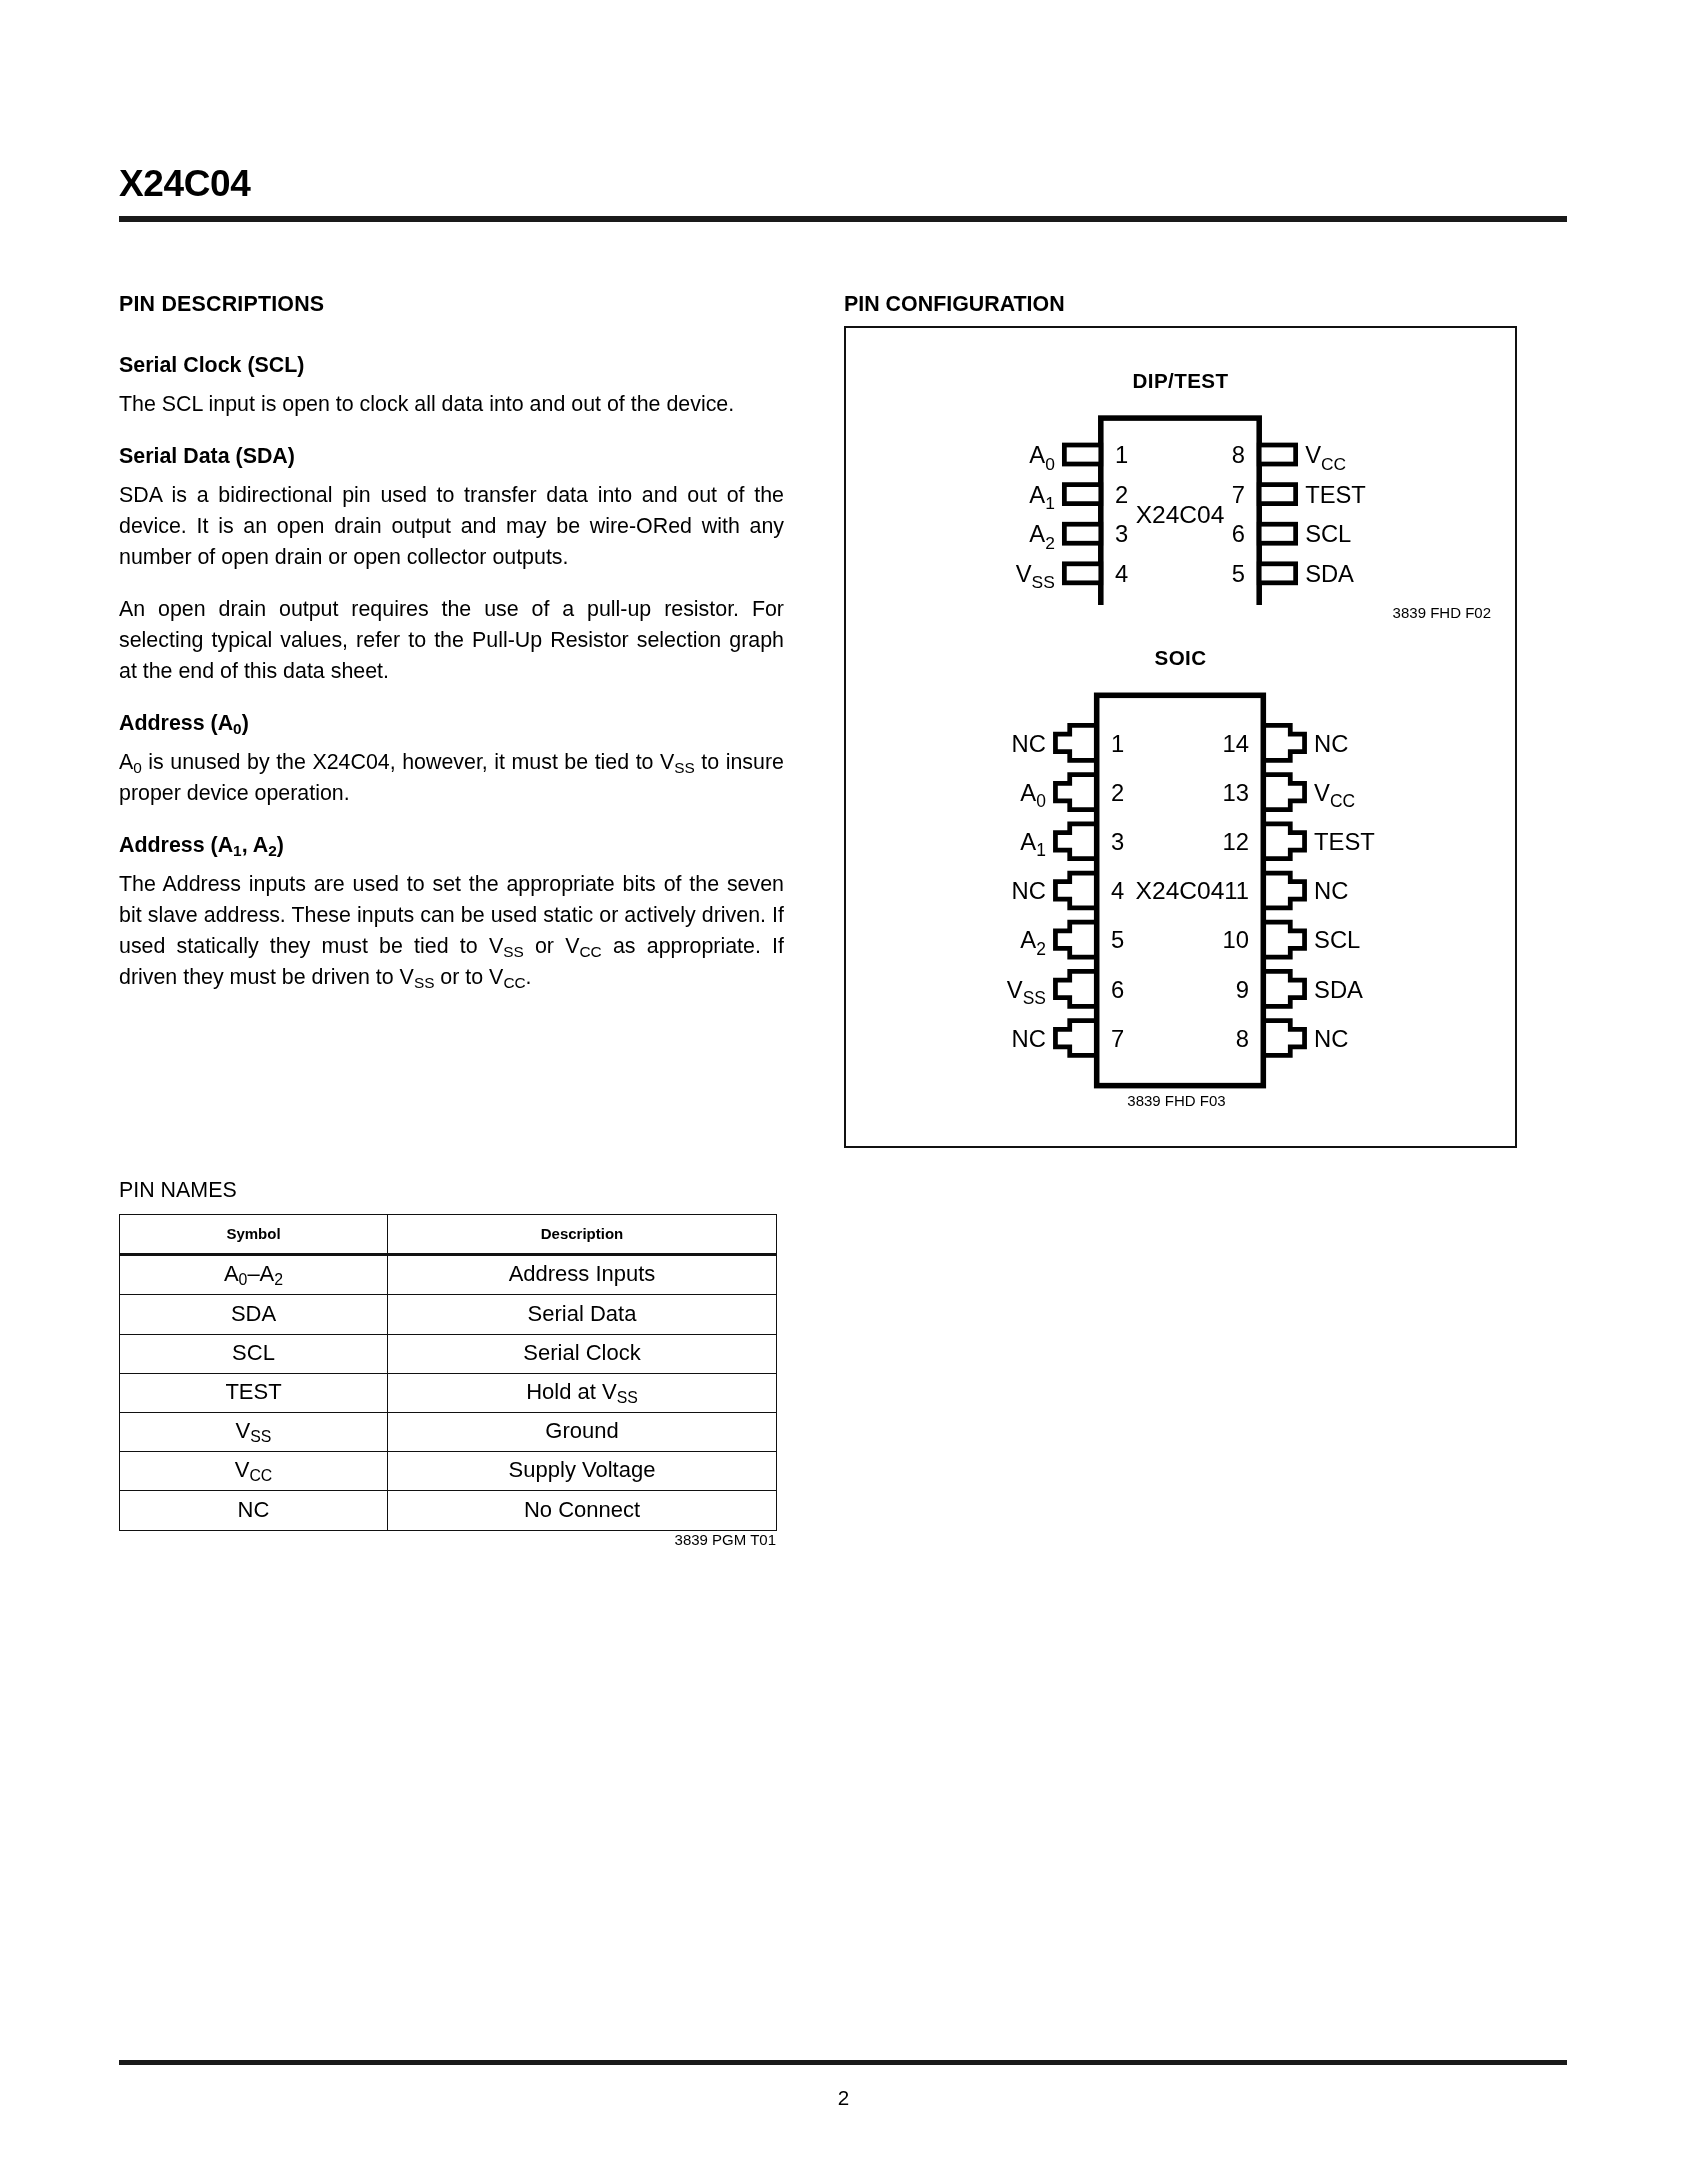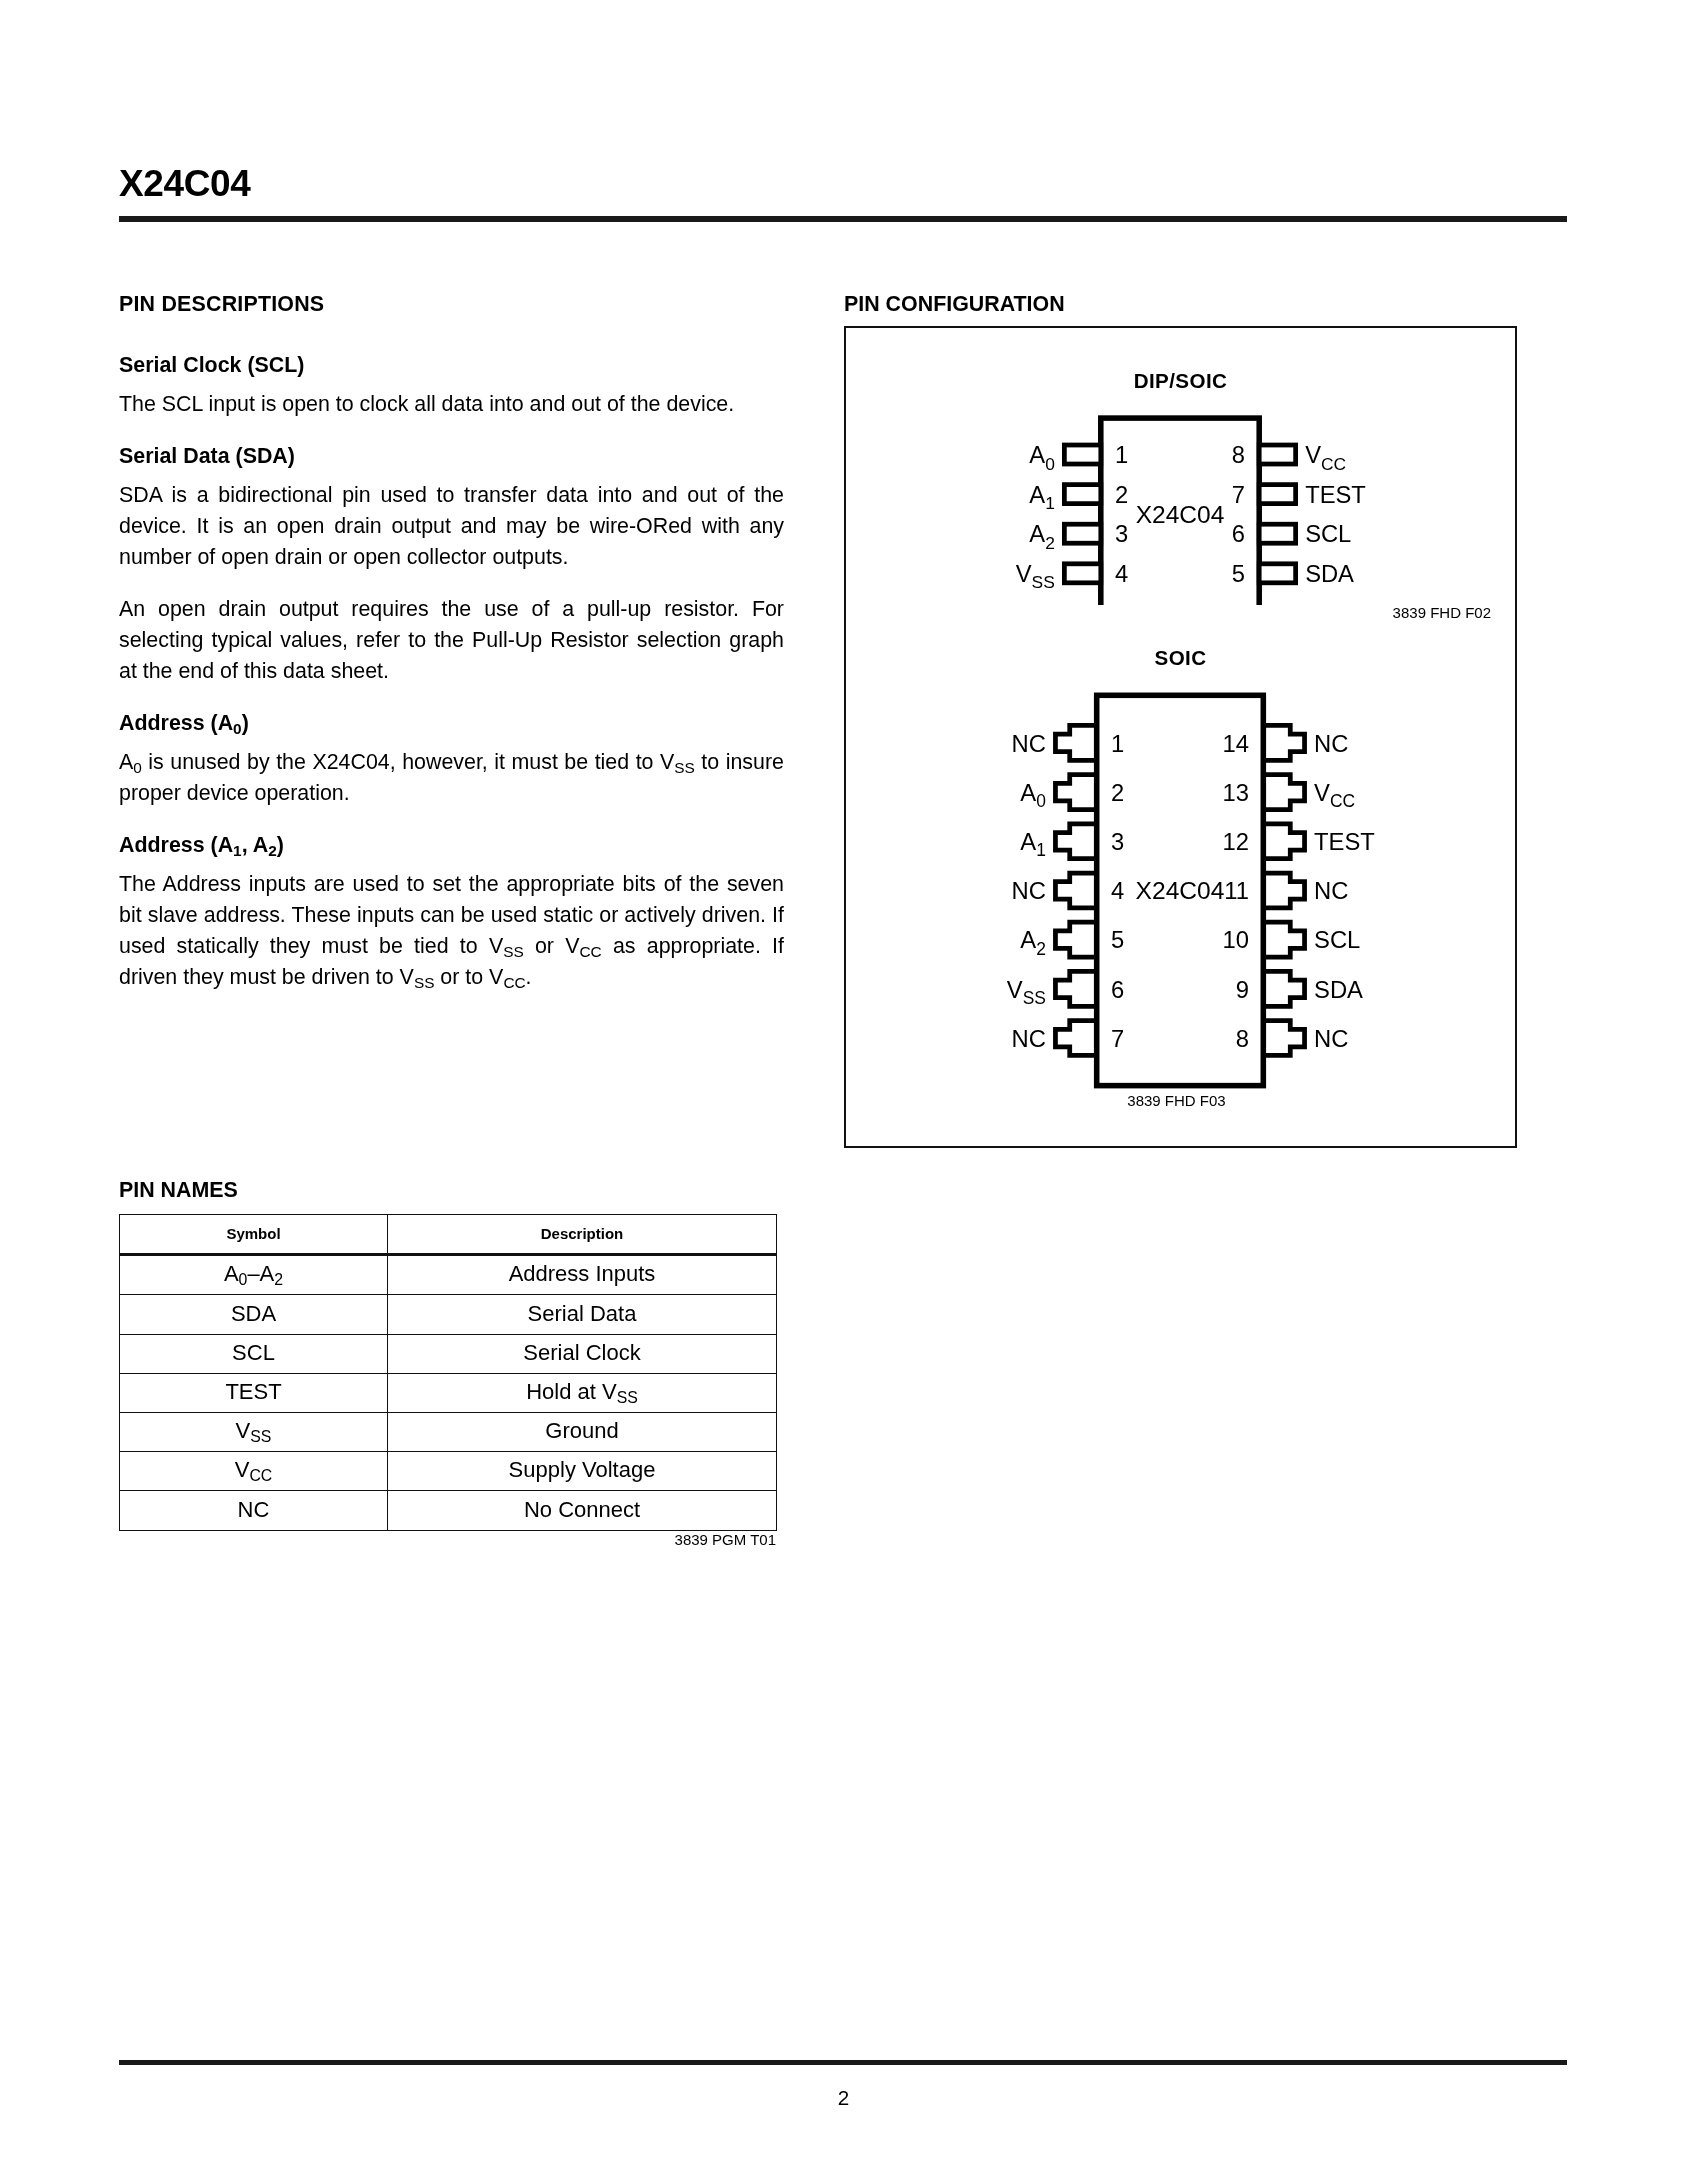--- a/index.html
+++ b/index.html
@@ -73,21 +73,21 @@
   .gap-para { margin-top: 20.6px !important; }
 
   sub { font-size: 0.72em; vertical-align: -0.28em; line-height: 0; }
 
   
   .pinnames-heading {
     position: absolute;
     left: 119px;
     top: 1178px;
     font-size: 21.4px;
-    font-weight: bold;
+    font-weight: normal;
   }
   table.pin-names {
     position: absolute;
     left: 119px;
     top: 1214px;
     width: 657px;
     border-collapse: collapse;
     table-layout: fixed;
   }
   table.pin-names th,
@@ -233,21 +233,21 @@
           <td>NC</td>
           <td>No Connect</td>
         </tr>
       </tbody>
   </table>
   <div class="table-caption">3839 PGM T01</div>
 
   <div class="pinconf-heading">PIN CONFIGURATION</div>
   <div class="pinconf-box">
 
-    <div class="pkg-title" style="top:41px;">DIP/SOIC</div>
+    <div class="pkg-title" style="top:41px;">DIP/TEST</div>
     <div class="diagram" id="diag-dip" style="left:0; top:79px; width:100%;">
         <svg width="668" height="198" viewBox="0 0 842 250">
           <rect x="321" y="14" width="200" height="242" fill="#fff" stroke="#000" stroke-width="7"></rect>
           <text x="421" y="146" text-anchor="middle" font-family="&quot;Liberation Sans&quot;, sans-serif" font-size="31" fill="#000">X24C04</text>
           <rect x="275" y="48" width="46" height="24" fill="#fff" stroke="#000" stroke-width="6"></rect>
           <text x="339" y="71" text-anchor="start" font-family="&quot;Liberation Sans&quot;, sans-serif" font-size="30" fill="#000">1</text>
           <text x="263" y="71" text-anchor="end" font-family="&quot;Liberation Sans&quot;, sans-serif" font-size="30" fill="#000"><tspan>A</tspan><tspan font-size="22" dy="8">0</tspan><tspan dy="-8"></tspan></text>
           <rect x="275" y="98" width="46" height="24" fill="#fff" stroke="#000" stroke-width="6"></rect>
           <text x="339" y="121" text-anchor="start" font-family="&quot;Liberation Sans&quot;, sans-serif" font-size="30" fill="#000">2</text>
           <text x="263" y="121" text-anchor="end" font-family="&quot;Liberation Sans&quot;, sans-serif" font-size="30" fill="#000"><tspan>A</tspan><tspan font-size="22" dy="8">1</tspan><tspan dy="-8"></tspan></text>

